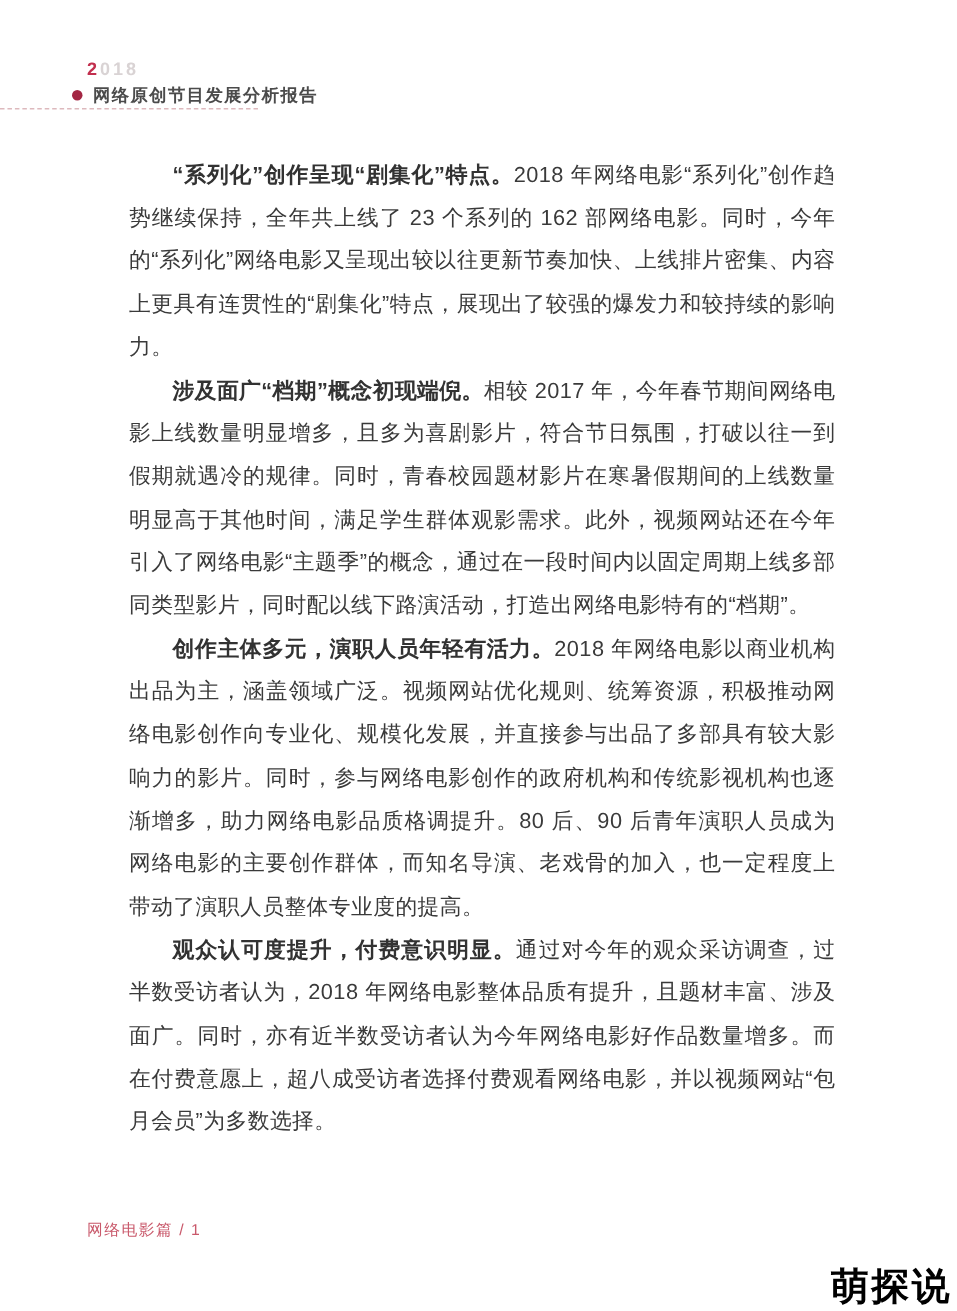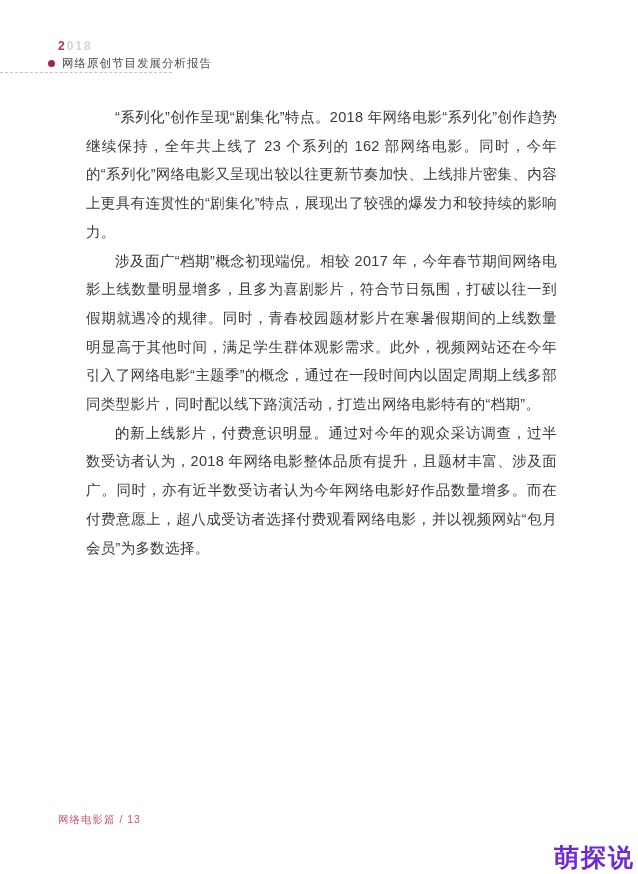--- a/index.html
+++ b/index.html
@@ -34,21 +34,21 @@
   }
   .bullet-dot {
     width: 7px;
     height: 7px;
     border-radius: 50%;
     background: #a32643;
     flex: 0 0 auto;
   }
   .header-title {
     font-size: 11.5px;
-    font-weight: 400;
+    font-weight: 700;
     color: #4b4b4b;
     letter-spacing: 1px;
     white-space: nowrap;
   }
   .header-dashline {
     position: absolute;
     left: 0;
     top: 72px;
     width: 172px;
     border-bottom: 1.5px dashed #ddb9bd;
@@ -60,38 +60,38 @@
     top: 103px;
     width: 471px;
     font-size: 14.5px;
     line-height: 28.7px;
     color: #3a3a3a;
     text-align: justify;
     letter-spacing: 0.3px;
   }
   .content p { text-indent: 2em; }
   .content p.no-indent { text-indent: 0; }
-  .content b { font-weight: 400; color: #323232; }
+  .content b { font-weight: 700; color: #323232; }
   
   .footer {
     position: absolute;
     left: 58px;
     top: 813px;
     font-size: 10.5px;
     color: #c9596b;
     letter-spacing: 1px;
   }
   
   .watermark {
     position: absolute;
     right: 3px;
     top: 841px;
     font-size: 25px;
     font-weight: 700;
-    color: #6d28d9;
+    color: #000000;
     letter-spacing: 2px;
   }
 </style>
 </head>
 <body>
 
 <div class="page">
 
   <div class="logo">
     <span class="logo-first">2</span><span class="logo-rest">018</span>
@@ -99,20 +99,21 @@
 
   <div class="header-row">
     <span class="bullet-dot"></span>
     <span class="header-title">网络原创节目发展分析报告</span>
   </div>
   <div class="header-dashline"></div>
 
   <div class="content">
     <p><b>“系列化”创作呈现“剧集化”特点。</b><span>2018 年网络电影“系列化”创作趋势继续保持，全年共上线了 23 个系列的 162 部网络电影。同时，今年的“系列化”网络电影又呈现出较以往更新节奏加快、上线排片密集、内容上更具有连贯性的“剧集化”特点，展现出了较强的爆发力和较持续的影响力。</span></p>
     <p><b>涉及面广“档期”概念初现端倪。</b><span>相较 2017 年，今年春节期间网络电影上线数量明显增多，且多为喜剧影片，符合节日氛围，打破以往一到假期就遇冷的规律。同时，青春校园题材影片在寒暑假期间的上线数量明显高于其他时间，满足学生群体观影需求。此外，视频网站还在今年引入了网络电影“主题季”的概念，通过在一段时间内以固定周期上线多部同类型影片，同时配以线下路演活动，打造出网络电影特有的“档期”。</span></p>
-    <p><b>的新上线影片，付费意识明显。</b><span>通过对今年的观众采访调查，过半数受访者认为，2018 年网络电影整体品质有提升，且题材丰富、涉及面广。同时，亦有近半数受访者认为今年网络电影好作品数量增多。而在付费意愿上，超八成受访者选择付费观看网络电影，并以视频网站“包月会员”为多数选择。</span></p>
+    <p><b>创作主体多元，演职人员年轻有活力。</b><span>2018 年网络电影以商业机构出品为主，涵盖领域广泛。视频网站优化规则、统筹资源，积极推动网络电影创作向专业化、规模化发展，并直接参与出品了多部具有较大影响力的影片。同时，参与网络电影创作的政府机构和传统影视机构也逐渐增多，助力网络电影品质格调提升。80 后、90 后青年演职人员成为网络电影的主要创作群体，而知名导演、老戏骨的加入，也一定程度上带动了演职人员整体专业度的提高。</span></p>
+    <p><b>观众认可度提升，付费意识明显。</b><span>通过对今年的观众采访调查，过半数受访者认为，2018 年网络电影整体品质有提升，且题材丰富、涉及面广。同时，亦有近半数受访者认为今年网络电影好作品数量增多。而在付费意愿上，超八成受访者选择付费观看网络电影，并以视频网站“包月会员”为多数选择。</span></p>
   </div>
 
-  <div class="footer">网络电影篇  / 13</div>
+  <div class="footer">网络电影篇  / 1</div>
 
   <div class="watermark">萌探说</div>
 
 </div>
 
 </body></html>

